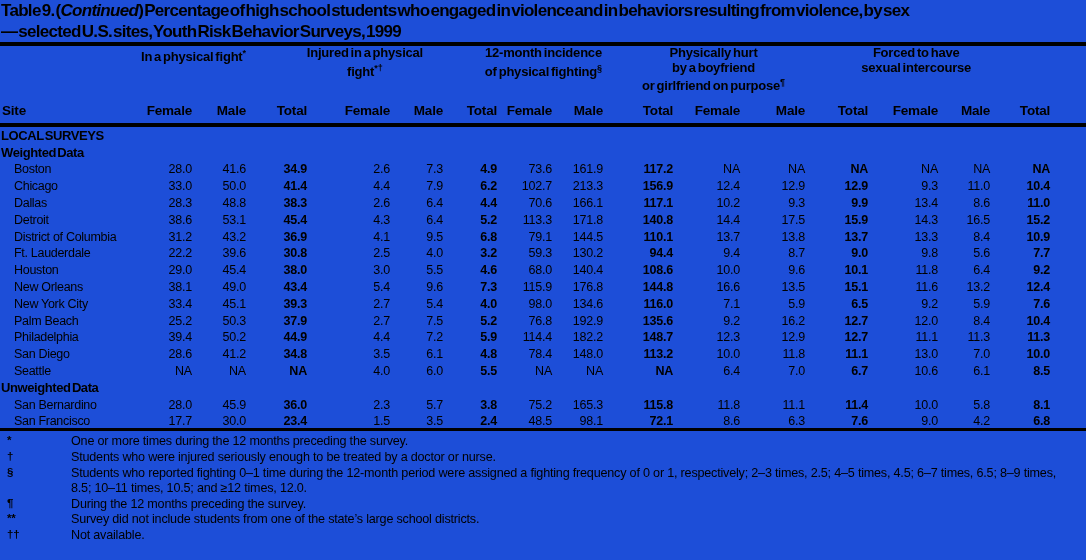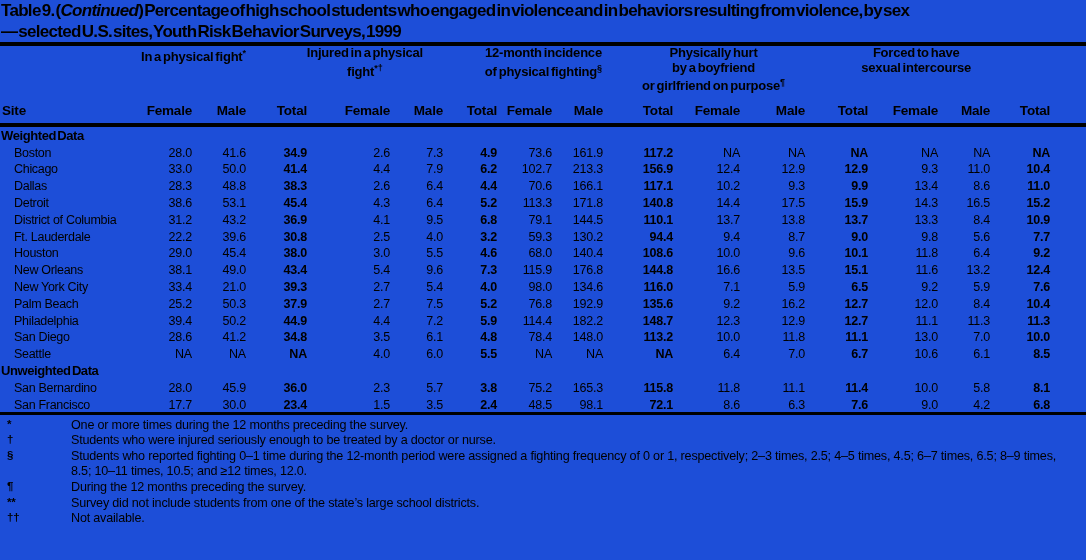--- a/index.html
+++ b/index.html
@@ -133,20 +133,23 @@
           <td class="collab">Male</td>
           <td class="collab">Total</td>
           <td class="collab">Female</td>
           <td class="collab">Male</td>
           <td class="collab">Total</td>
           <td></td>
         </tr>
     </thead>
     <tbody>
         <tr class="srow">
+          <td colspan="17">LOCAL SURVEYS</td>
+        </tr>
+        <tr class="srow">
           <td colspan="17">Weighted Data</td>
         </tr>
         <tr class="drow">
           <td class="site">Boston</td>
           <td class="num">28.0</td>
           <td class="num">41.6</td>
           <td class="num tot">34.9</td>
           <td class="num">2.6</td>
           <td class="num">7.3</td>
           <td class="num tot">4.9</td>
@@ -290,21 +293,21 @@
           <td class="num">13.5</td>
           <td class="num tot">15.1</td>
           <td class="num">11.6</td>
           <td class="num">13.2</td>
           <td class="num tot">12.4</td>
           <td></td>
         </tr>
         <tr class="drow">
           <td class="site">New York City</td>
           <td class="num">33.4</td>
-          <td class="num">21.0</td>
+          <td class="num">45.1</td>
           <td class="num tot">39.3</td>
           <td class="num">2.7</td>
           <td class="num">5.4</td>
           <td class="num tot">4.0</td>
           <td class="num">98.0</td>
           <td class="num">134.6</td>
           <td class="num tot">116.0</td>
           <td class="num">7.1</td>
           <td class="num">5.9</td>
           <td class="num tot">6.5</td>

